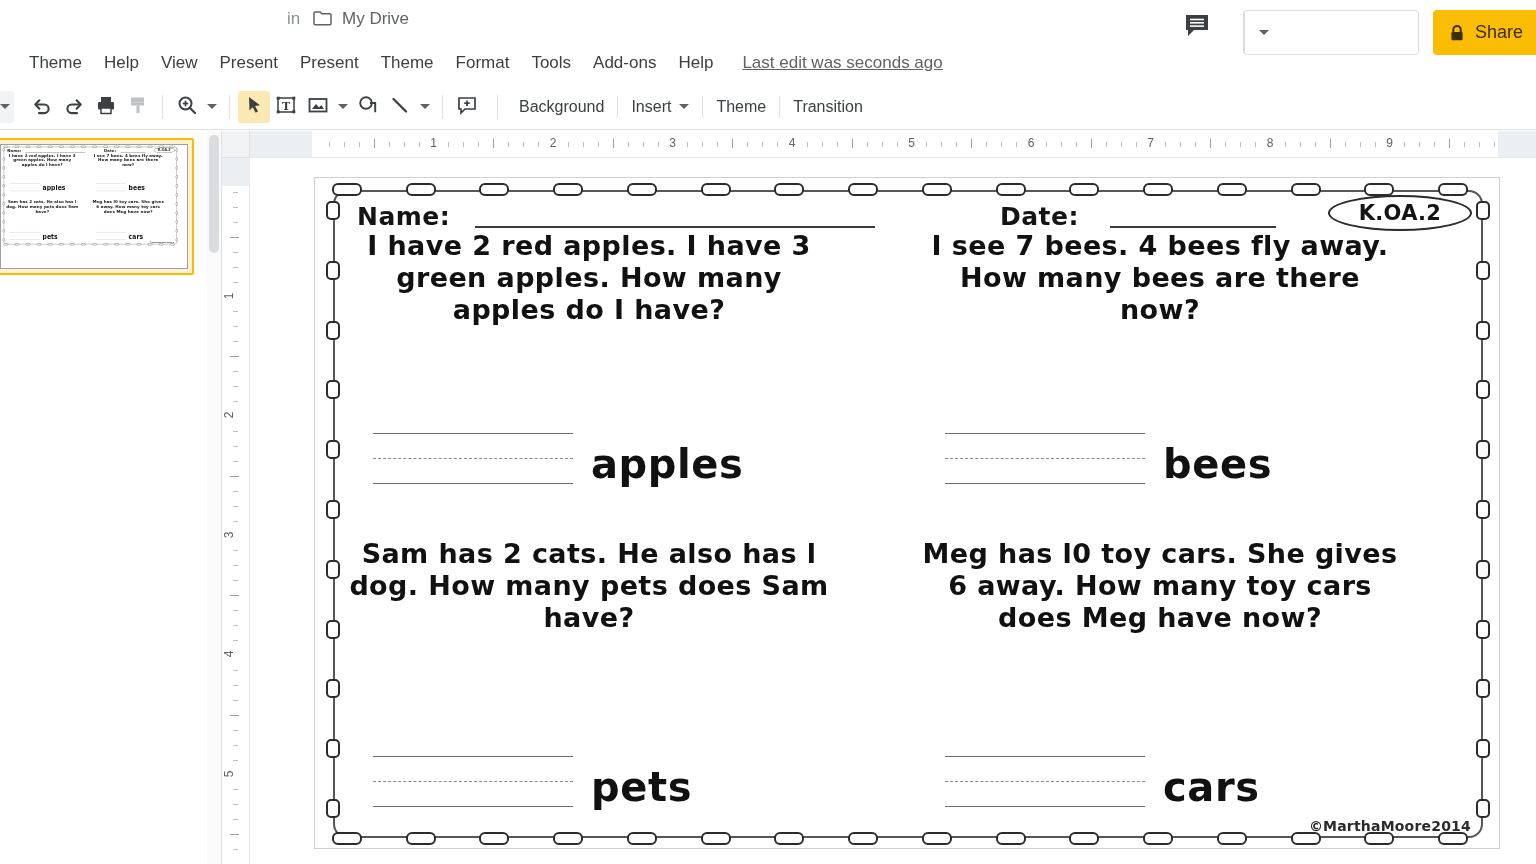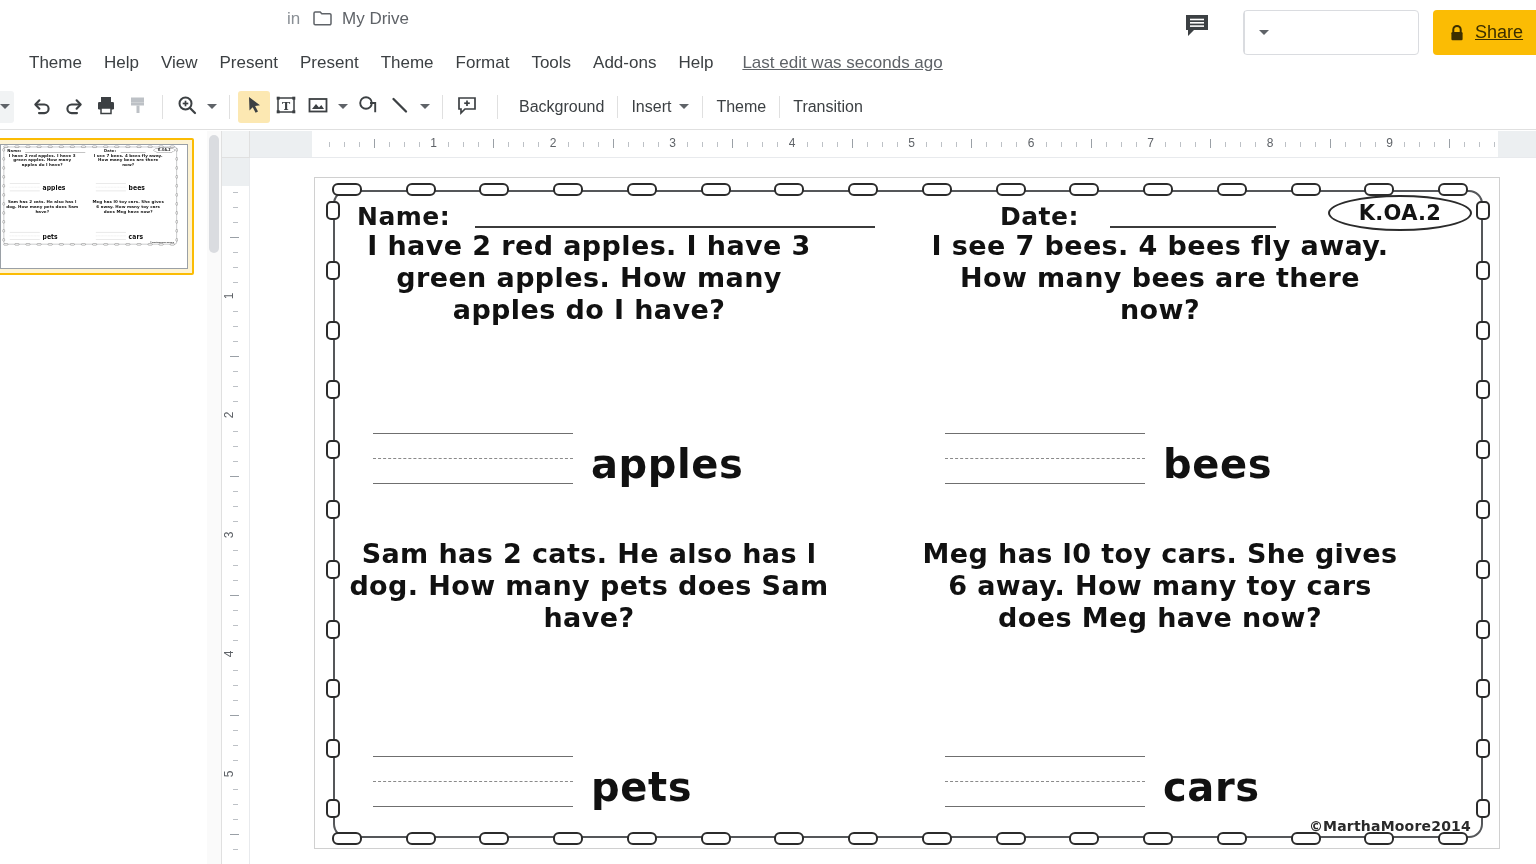--- a/index.html
+++ b/index.html
@@ -78,21 +78,21 @@
   .share-btn {
     position: absolute; left: 1433px; top: 10px;
     height: 45px; width: 120px;
     background: #fbbc04;
     border-radius: 4px;
     display: flex; align-items: center;
     padding-left: 16px;
     cursor: pointer;
   }
   .lock-icon { width: 16px; height: 18px; margin-right: 10px; }
-  .share-label { font-size: 18px; color: #3c2f00; font-weight: 500; text-decoration: underline; }
+  .share-label { font-size: 18px; color: #3c2f00; font-weight: 500; }
 
   
   .menubar {
     position: absolute; left: 0; top: 44px; width: 1536px; height: 38px;
     display: flex; align-items: center;
     padding-left: 18px;
   }
   .menu-item {
     font-size: 17px; color: #3c4043;
     padding: 4px 11px;

